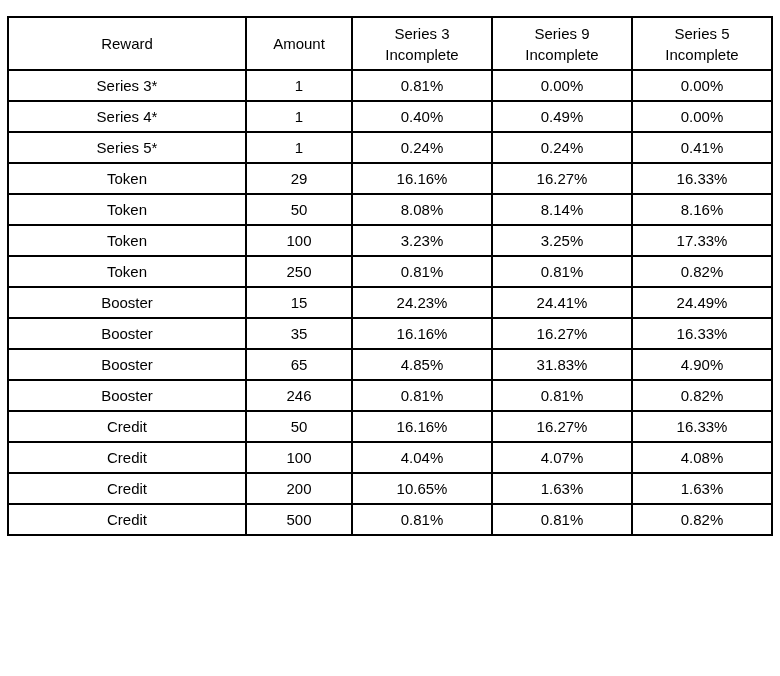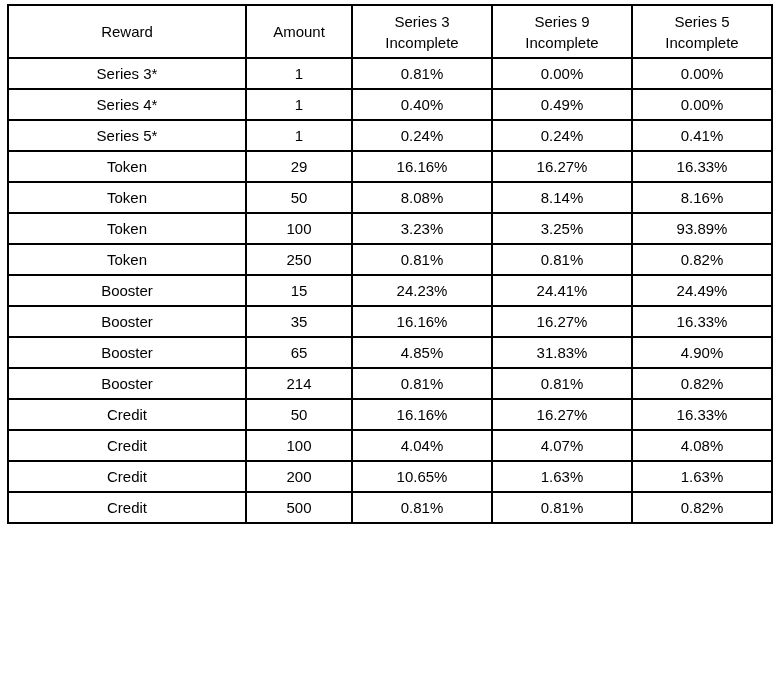--- a/index.html
+++ b/index.html
@@ -6,21 +6,21 @@
     margin: 0;
     padding: 0;
     background: #ffffff;
     font-family: "Liberation Sans", "DejaVu Sans", sans-serif;
     color: #000000;
   }
   .page {
     width: 780px;
     height: 676px;
     box-sizing: border-box;
-    padding: 4px 7px;
+    padding: 16px 7px;
     background: #ffffff;
   }
   table.rewards {
     border-collapse: collapse;
     table-layout: fixed;
     width: 765px;
   }
   table.rewards th,
   table.rewards td {
     border: 2px solid #000000;
@@ -108,21 +108,21 @@
     <td>8.08%</td>
     <td>8.14%</td>
     <td>8.16%</td>
   </tr>
 
   <tr>
     <td>Token</td>
     <td>100</td>
     <td>3.23%</td>
     <td>3.25%</td>
-    <td>93.89%</td>
+    <td>17.33%</td>
   </tr>
 
   <tr>
     <td>Token</td>
     <td>250</td>
     <td>0.81%</td>
     <td>0.81%</td>
     <td>0.82%</td>
   </tr>
 
@@ -145,21 +145,21 @@
   <tr>
     <td>Booster</td>
     <td>65</td>
     <td>4.85%</td>
     <td>31.83%</td>
     <td>4.90%</td>
   </tr>
 
   <tr>
     <td>Booster</td>
-    <td>214</td>
+    <td>246</td>
     <td>0.81%</td>
     <td>0.81%</td>
     <td>0.82%</td>
   </tr>
 
   <tr>
     <td>Credit</td>
     <td>50</td>
     <td>16.16%</td>
     <td>16.27%</td>

